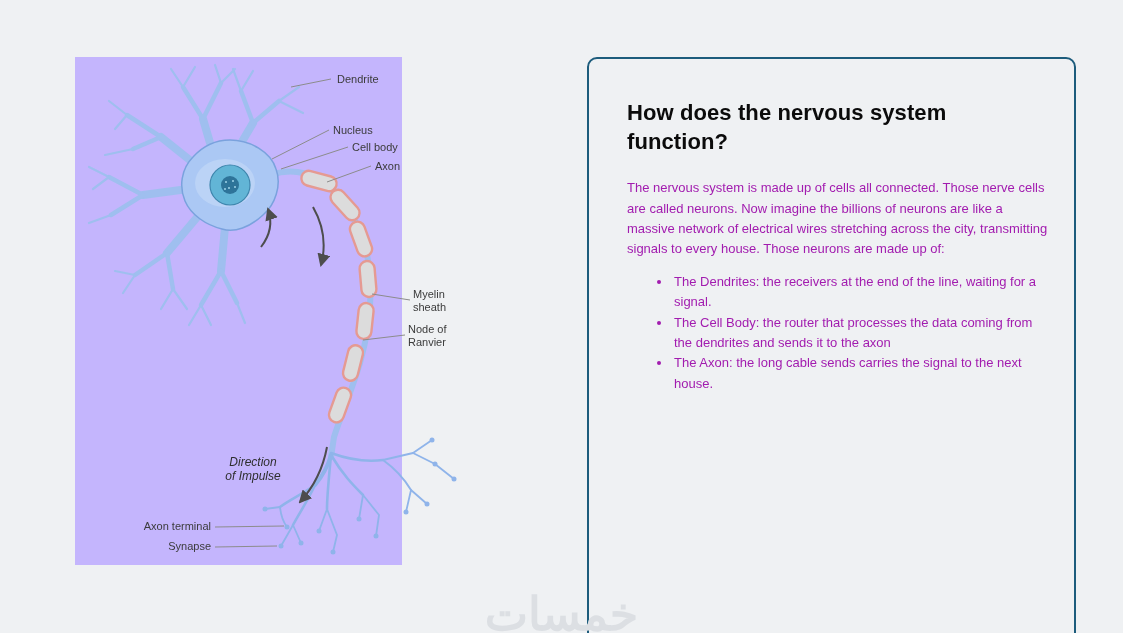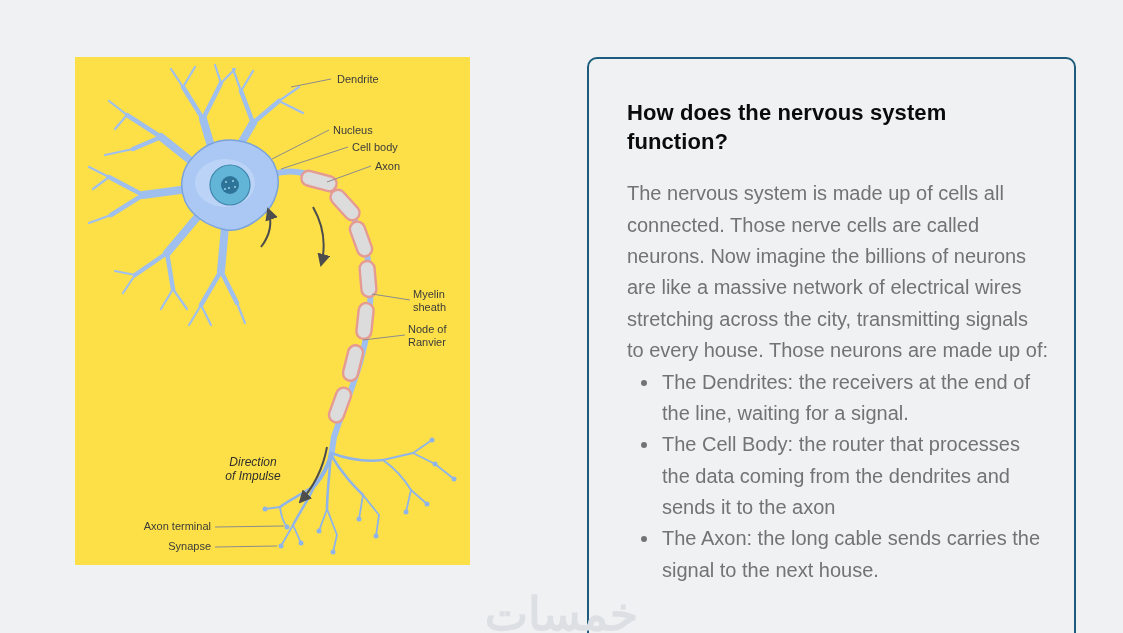--- a/index.html
+++ b/index.html
@@ -7,22 +7,22 @@
   body {
     background:#eff1f3;
     font-family:"Liberation Sans", sans-serif;
     position:relative;
     overflow:hidden;
   }
 
   
   .diagram-panel {
     position:absolute; left:75px; top:57px;
-    width:395px; height:508px;
-    background:#fde047;
+    width:327px; height:508px;
+    background:#c4b5fd;
   }
   .diagram-panel svg { position:absolute; left:0; top:0; }
 
   .dlabel {
     position:absolute;
     font-size:11px; color:#3b3b3b; line-height:1.2;
     white-space:nowrap;
   }
   .dlabel.wrap { white-space:normal; }
   .lab-dendrite { left:262px; top:16px; }
@@ -47,25 +47,25 @@
     border-radius:10px;
     padding:40px 24px 0 38px;
   }
   .card-title {
     font-size:22px; font-weight:bold; color:#0b0b0b;
     line-height:1.3; max-width:395px;
     margin-bottom:22px;
     letter-spacing:0.1px;
   }
   .card-body {
-    font-size:20px; color:#737373;
+    font-size:13px; color:#a21caf;
     line-height:1.57; max-width:440px;
   }
   .card-body p { margin:0; }
-  .card-body ul { margin:0; padding-left:33px; list-style:disc; }
+  .card-body ul { margin:12px; padding-left:33px; list-style:disc; }
   .card-body li { padding-left:2px; }
 
   
   .watermark {
     position:absolute; left:0; right:0; bottom:-8px;
     text-align:center;
     font-size:46px; font-weight:bold;
     color:#dcdfe3;
     letter-spacing:1px;
     user-select:none;

